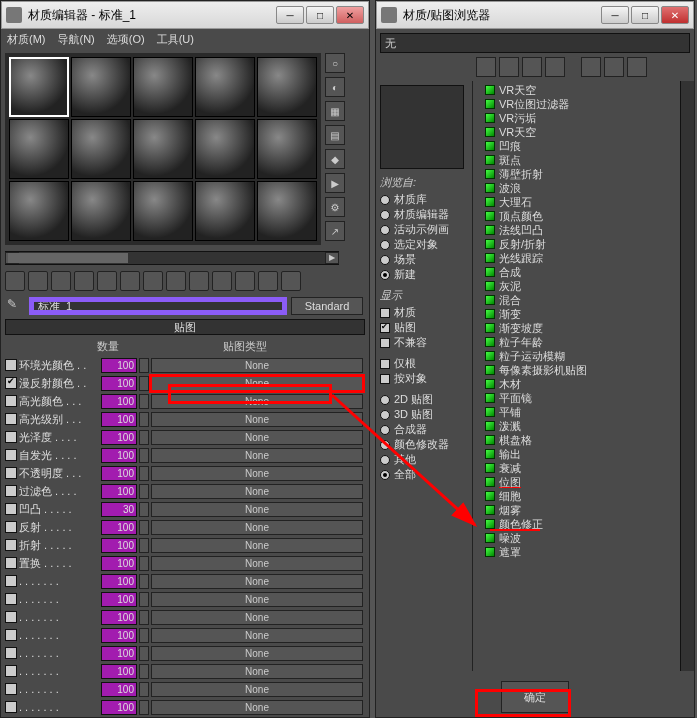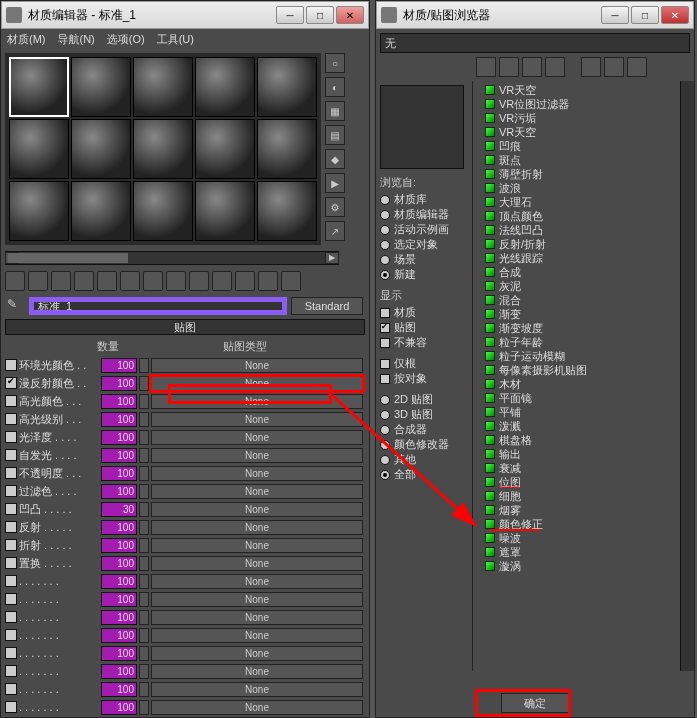--- a/index.html
+++ b/index.html
@@ -59,35 +59,35 @@
 .maprow.hl .typebtn { outline: 3px solid #f00; outline-offset: -1px; }
 .bigred { position: absolute; border: 3px solid #f00; pointer-events: none; }
 .preview { width: 84px; height: 84px; background: #333; border: 1px solid #111; }
 .rsearch { flex: 1; height: 20px; background: #333; border: 1px solid #111; color: #ccc; font-size: 11px; padding: 0 4px; }
 .ricons { display: flex; gap: 2px; }
 .rico { width: 20px; height: 20px; background: #555; border: 1px solid #222; }
 
 .rcols { display: flex; height: 590px; }
 .rleft { width: 96px; padding: 4px; font-size: 11px; color: #ddd; }
 .rgroup { margin-bottom: 6px; }
-.rgroup .ghdr { color: #ccc; margin-bottom: 2px; }
+.rgroup .ghdr { color: #ccc; margin-bottom: 2px; font-style: italic; }
 .ropt { display: flex; align-items: center; gap: 4px; height: 15px; }
 .radio { width: 10px; height: 10px; border-radius: 50%; border: 1px solid #111; background: #ccc; position: relative; }
 .radio.on::after { content: ""; position: absolute; inset: 2px; background: #000; border-radius: 50%; }
 .rcheck { width: 10px; height: 10px; border: 1px solid #111; background: #ccc; position: relative; }
 .rcheck.on::after { content: "✔"; position: absolute; font-size: 8px; left: 0; top: -2px; color: #000; }
 
 .rtree { flex: 1; background: #4a4a4a; border-left: 1px solid #222; overflow: hidden; padding: 2px 0; position: relative; }
 .titem { display: flex; align-items: center; height: 14px; font-size: 11px; color: #ddd; padding-left: 12px; gap: 4px; }
 .titem .ticon { width: 10px; height: 10px; background: linear-gradient(135deg,#4f4,#080); border: 1px solid #030; }
 .titem.hl { text-decoration: underline; text-decoration-color: #f00; }
 .vscroll { position: absolute; right: 0; top: 0; bottom: 0; width: 14px; background: #333; border-left: 1px solid #111; }
 
 .okrow { position: absolute; bottom: 4px; left: 0; right: 0; display: flex; justify-content: center; }
-.okbtn { width: 68px; height: 20px; background: #555; border: 1px solid #222; color: #ddd; font-size: 11px; }
+.okbtn { width: 68px; height: 32px; background: #555; border: 1px solid #222; color: #ddd; font-size: 11px; }
 
 
 .arrow-svg { position: absolute; pointer-events: none; }
 </style>
 </head>
 <body>
 
 <div class="win-left">
   <div class="titlebar">
     <span class="ico"></span>
@@ -547,24 +547,20 @@
           <span>颜色修正</span>
         </div>
         <div class="titem">
           <span class="ticon"></span>
           <span>噪波</span>
         </div>
         <div class="titem">
           <span class="ticon"></span>
           <span>遮罩</span>
         </div>
-        <div class="titem">
-          <span class="ticon"></span>
-          <span>漩涡</span>
-        </div>
         <div class="vscroll"></div>
     </div>
   </div>
 
   <div class="okrow">
     <button class="okbtn">确定</button>
   </div>
   <div class="bigred" style="left:99px; bottom:0px; width:96px; height:28px;"></div>
 </div>
 

